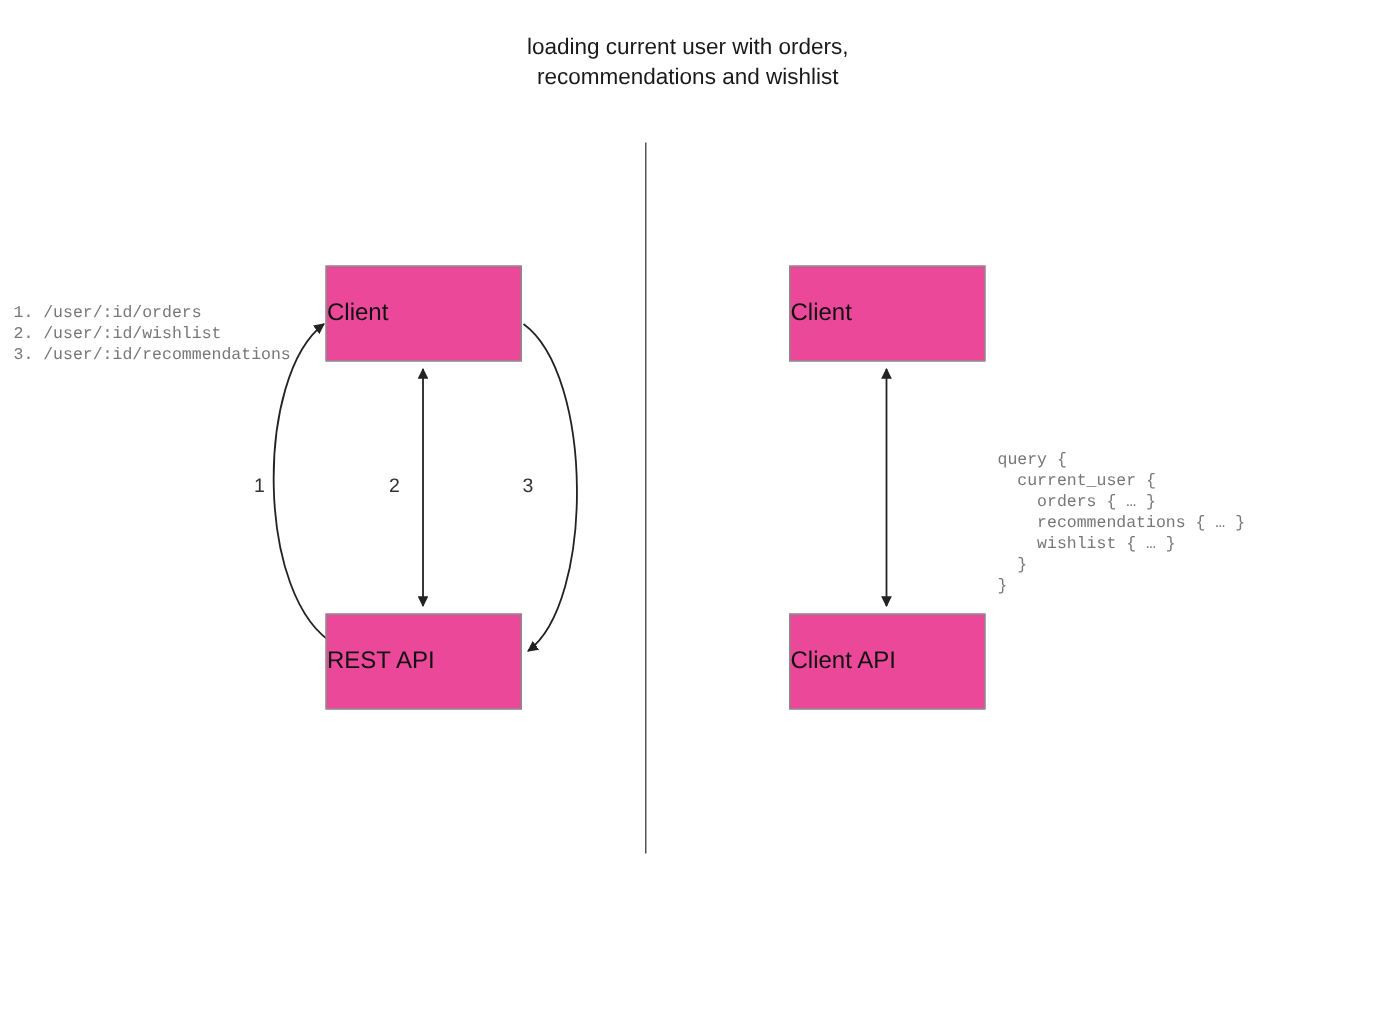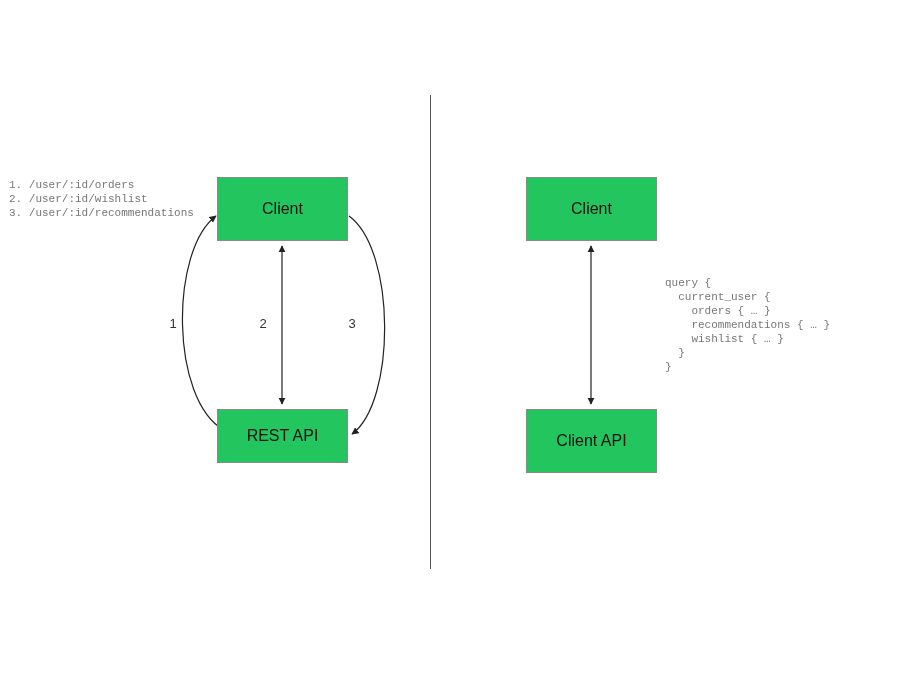--- a/index.html
+++ b/index.html
@@ -33,40 +33,40 @@
   .divider {
     position: absolute;
     left: 430px;
     top: 95px;
     width: 1px;
     height: 474px;
     background: #555555;
   }
   .node {
     position: absolute;
-    background: #22c55e;
+    background: #ec4899;
     border: 1px solid #8a8a8a;
     display: flex;
     align-items: center;
-    justify-content: center;
     font-size: 16px;
     color: #111111;
     box-sizing: border-box;
   }
   #node-rest-client  { left: 217px; top: 177px; width: 131px; height: 64px; }
-  #node-rest-api     { left: 217px; top: 409px; width: 131px; height: 54px; }
+  #node-rest-api     { left: 217px; top: 409px; width: 131px; height: 64px; }
   #node-gql-client   { left: 526px; top: 177px; width: 131px; height: 64px; }
   #node-gql-api      { left: 526px; top: 409px; width: 131px; height: 64px; }
 
   .mono {
     font-family: "Liberation Mono", monospace;
     font-size: 11px;
     line-height: 14px;
     color: #777777;
     white-space: pre;
+    margin-top: 24px;
   }
   #rest-endpoints {
     position: absolute;
     left: 9px;
     top: 178px;
   }
   #graphql-query {
     position: absolute;
     left: 665px;
     top: 276px;
@@ -83,20 +83,22 @@
   #edge-label-3 { left: 342px; top: 316px; }
 
   svg { position: absolute; left: 0; top: 0; }
   .edge { fill: none; stroke: #222222; stroke-width: 1.2px; }
 </style>
 </head>
 <body>
 
 <div id="canvas">
 
+  <div class="title">loading current user with orders,
+recommendations and wishlist</div>
 
   <div class="divider"></div>
 
   <svg width="917" height="689">
     <defs>
       <marker id="arrow" viewBox="0 0 10 10" refX="9" refY="5" markerWidth="6" markerHeight="6" orient="auto-start-reverse">
         <path d="M 0 0 L 10 5 L 0 10 z" fill="#222222"></path>
       </marker>
     </defs>
 

